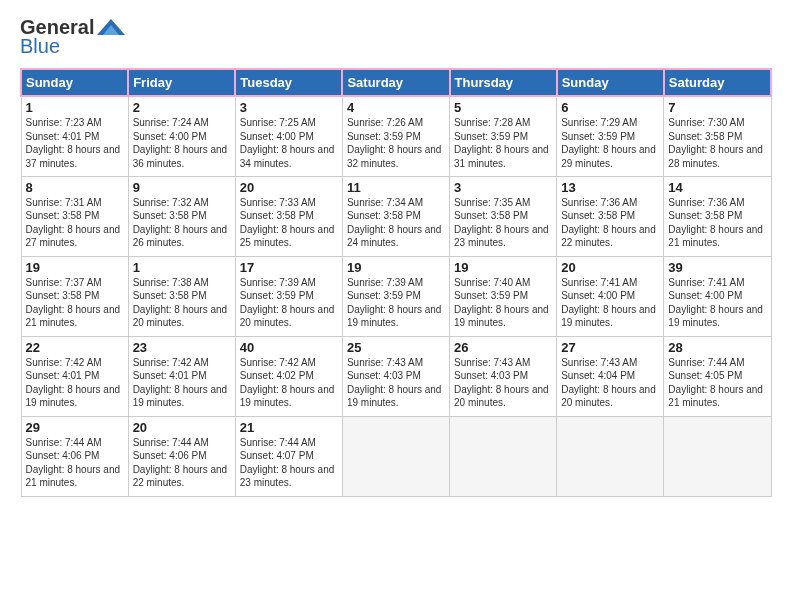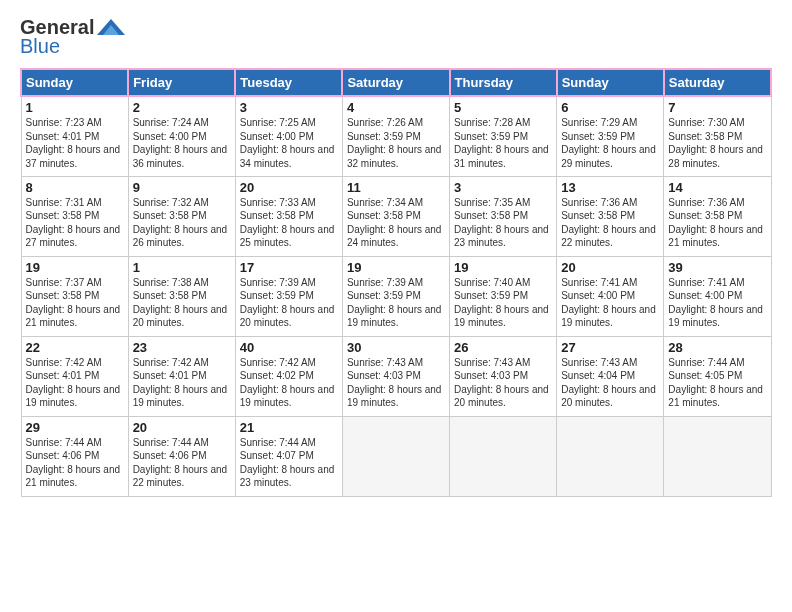--- a/index.html
+++ b/index.html
@@ -216,21 +216,21 @@
       </td>
           <td>
         <span class="day-num">23</span>
         <span class="cell-text">Sunrise: 7:42 AM<br>Sunset: 4:01 PM<br>Daylight: 8 hours and 19 minutes.</span>
       </td>
           <td>
         <span class="day-num">40</span>
         <span class="cell-text">Sunrise: 7:42 AM<br>Sunset: 4:02 PM<br>Daylight: 8 hours and 19 minutes.</span>
       </td>
           <td>
-        <span class="day-num">30</span>
+        <span class="day-num">25</span>
         <span class="cell-text">Sunrise: 7:43 AM<br>Sunset: 4:03 PM<br>Daylight: 8 hours and 19 minutes.</span>
       </td>
           <td>
         <span class="day-num">26</span>
         <span class="cell-text">Sunrise: 7:43 AM<br>Sunset: 4:03 PM<br>Daylight: 8 hours and 20 minutes.</span>
       </td>
           <td>
         <span class="day-num">27</span>
         <span class="cell-text">Sunrise: 7:43 AM<br>Sunset: 4:04 PM<br>Daylight: 8 hours and 20 minutes.</span>
       </td>

